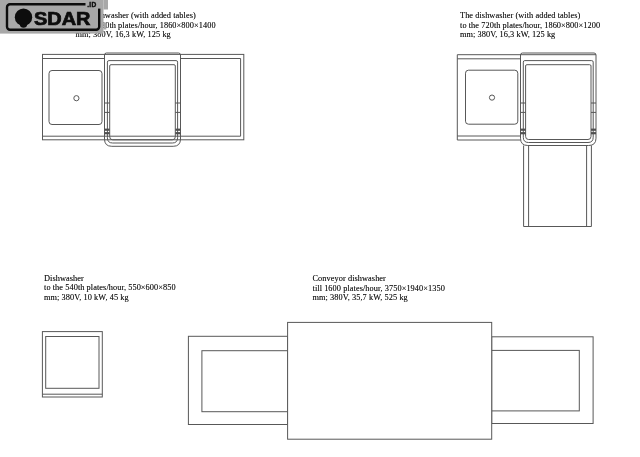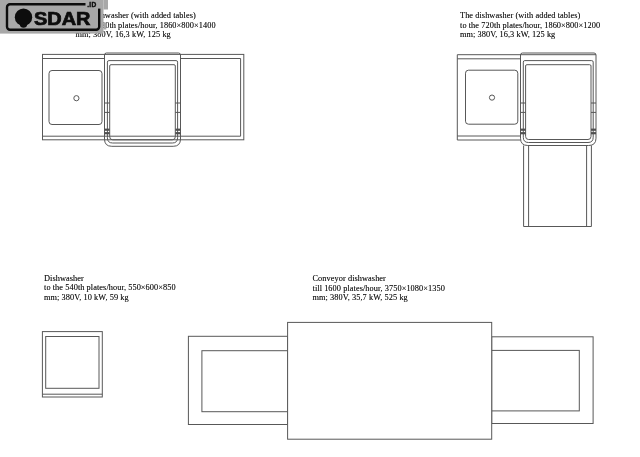--- a/index.html
+++ b/index.html
@@ -13,24 +13,24 @@
 <div class="txt" style="left:75.5px;top:11.3px;">The dishwasher (with added tables)
 to the 720th plates/hour, 1860×800×1400
 mm; 380V, 16,3 kW, 125 kg</div>
 
 <div class="txt" style="left:460px;top:11.3px;">The dishwasher (with added tables)
 to the 720th plates/hour, 1860×800×1200
 mm; 380V, 16,3 kW, 125 kg</div>
 
 <div class="txt" style="left:44px;top:273.6px;">Dishwasher
 to the 540th plates/hour, 550×600×850
-mm; 380V, 10 kW, 59 kg</div>
+mm; 380V, 10 kW, 45 kg</div>
 
 <div class="txt" style="left:312.5px;top:274.4px;">Conveyor dishwasher
-till 1600 plates/hour, 3750×1080×1350
+till 1600 plates/hour, 3750×1940×1350
 mm; 380V, 35,7 kW, 525 kg</div>
 
 <svg id="art" width="640" height="457" viewBox="0 0 640 457" fill="none" stroke="#585858" stroke-width="1">
 
 <g>
 <rect x="42.5" y="54.4" width="201.3" height="85.4"></rect>
 <line x1="42.5" y1="58.5" x2="104.5" y2="58.5"></line>
 <line x1="180.5" y1="58.5" x2="240.6" y2="58.5"></line>
 <line x1="42.5" y1="136.2" x2="240.6" y2="136.2"></line>
 <line x1="240.6" y1="58.5" x2="240.6" y2="136.2"></line>

